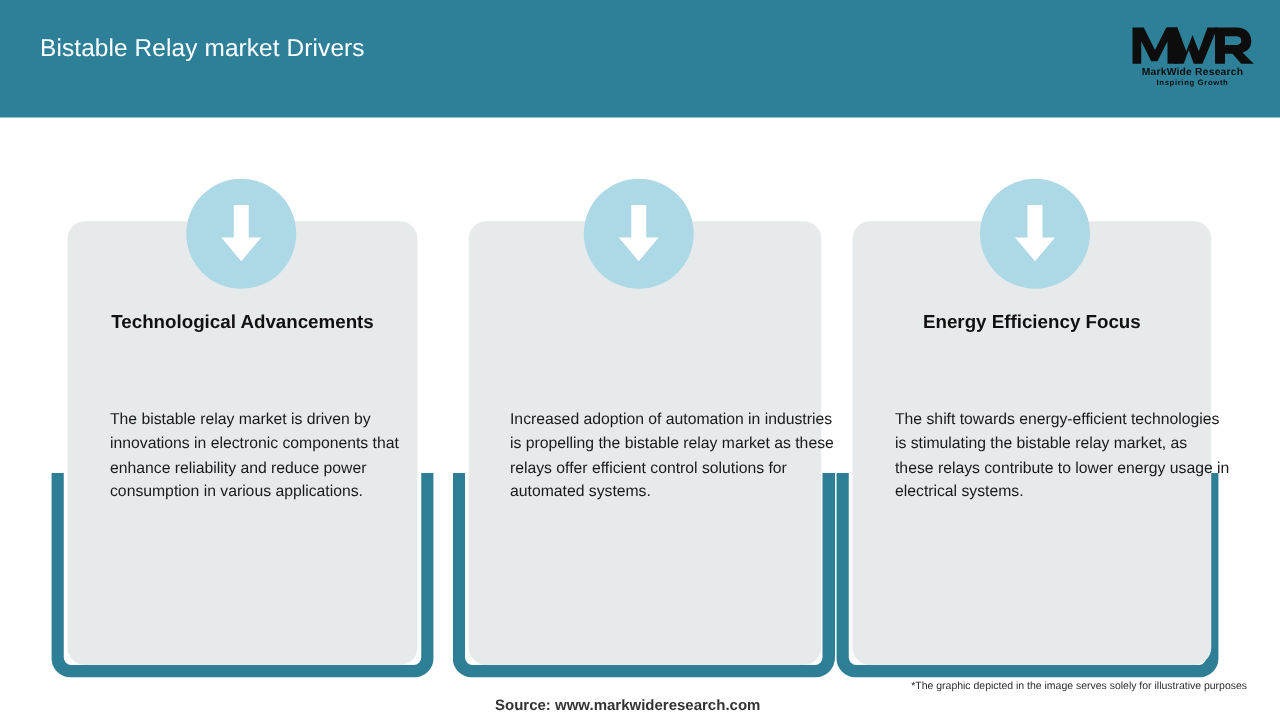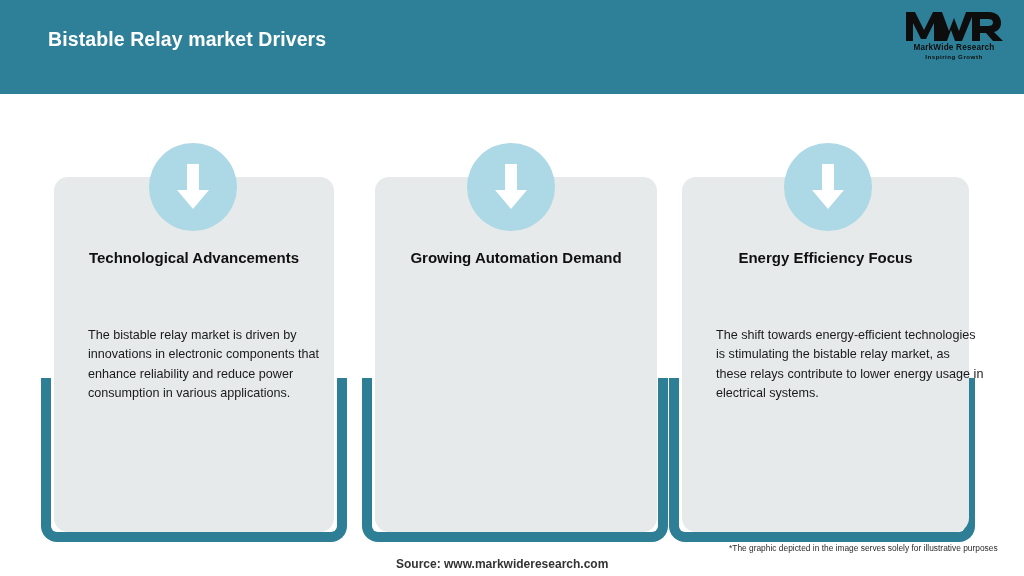--- a/index.html
+++ b/index.html
@@ -19,34 +19,34 @@
   #header-bar {
     position: absolute;
     left: 0;
     top: 0;
     width: 1024px;
     height: 94px;
     background: #2E8099;
   }
   #header-title {
     position: absolute;
-    left: 48px;
+    left: 32px;
     top: 28px;
     font-size: 19.5px;
-    font-weight: bold;
+    font-weight: normal;
     color: #ffffff;
     letter-spacing: 0.1px;
     white-space: nowrap;
   }
 
   
   #logo-block {
     position: absolute;
     right: 18px;
-    top: 9px;
+    top: 19px;
     width: 104px;
     height: 56px;
     text-align: center;
   }
   #logo-mark {
     display: block;
     margin: 0 auto;
   }
   #logo-name {
     font-size: 8.2px;
@@ -216,21 +216,21 @@
   </div>
 
   <div class="card-group g2">
     <div class="frame"></div>
     <div class="panel"></div>
     <div class="badge">
       <svg width="34" height="46" viewBox="0 0 34 46">
         <polygon fill="#ffffff" points="11,0 23,0 23,26 33,26 17,45 1,26 11,26"></polygon>
       </svg>
     </div>
-    <div class="card-title">Growing Automation Demand</div>
+    <div class="card-body">Increased adoption of automation in industries is propelling the bistable relay market as these relays offer efficient control solutions for automated systems.</div>
   </div>
 
   <div class="card-group g3">
     <div class="frame"></div>
     <div class="panel"></div>
     <div class="badge">
       <svg width="34" height="46" viewBox="0 0 34 46">
         <polygon fill="#ffffff" points="11,0 23,0 23,26 33,26 17,45 1,26 11,26"></polygon>
       </svg>
     </div>

